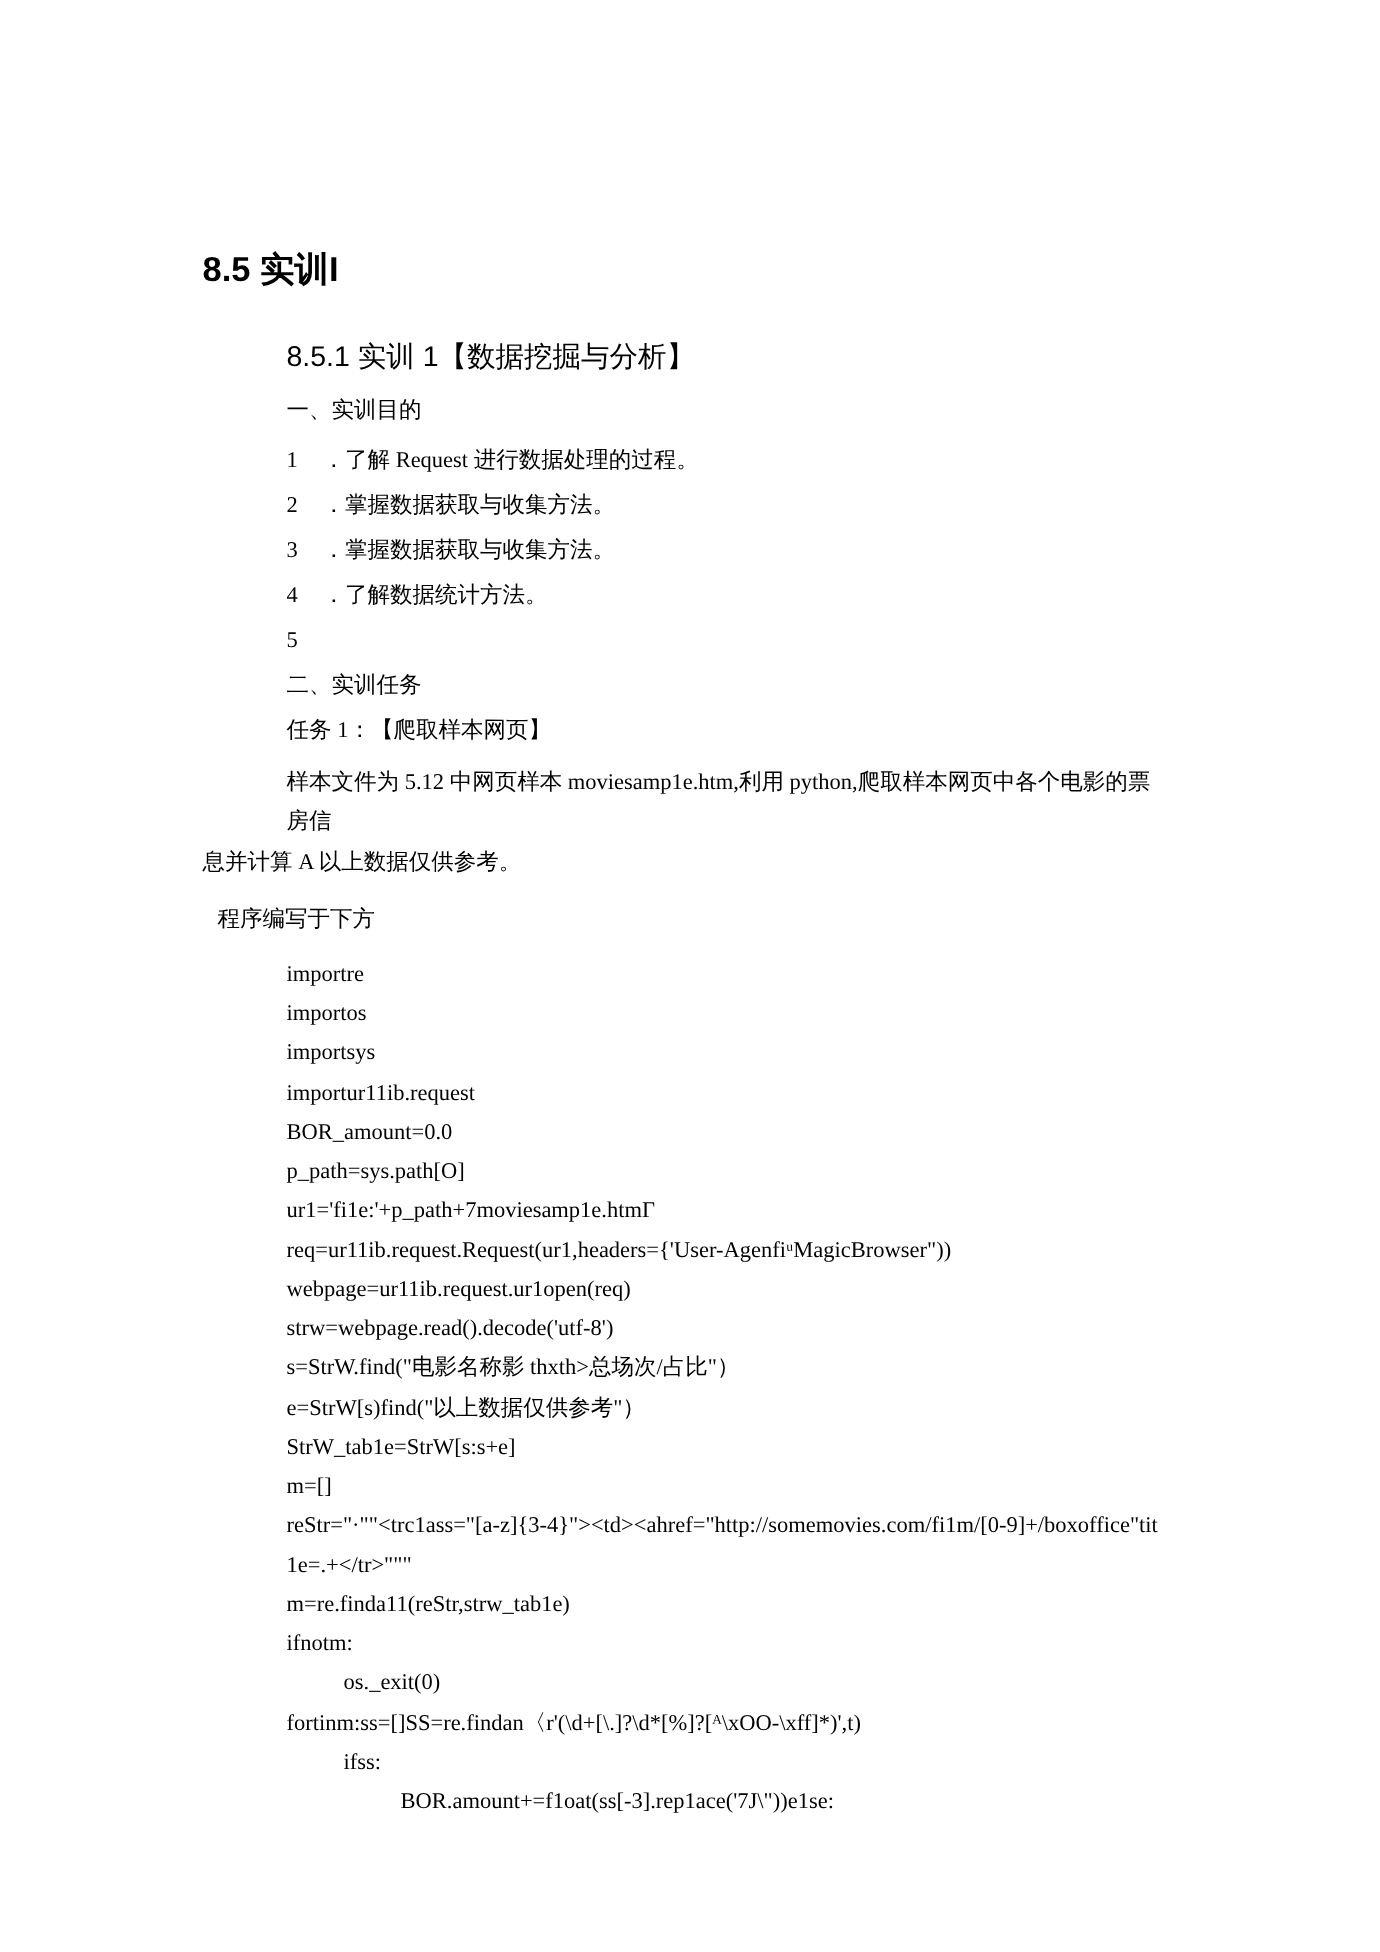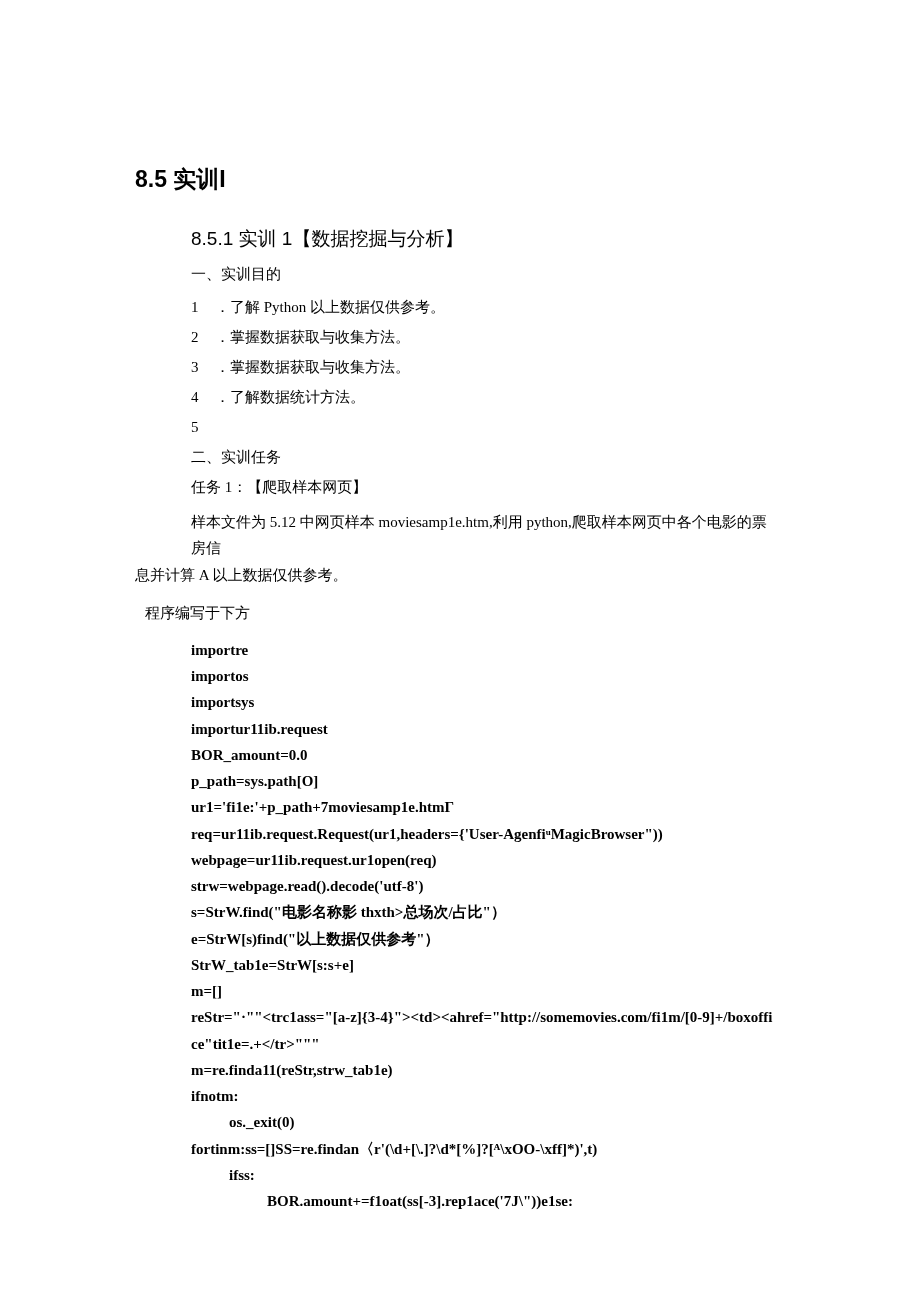--- a/index.html
+++ b/index.html
@@ -66,38 +66,37 @@
       text-align: left;
       margin-bottom: 16px;
     }
     .code-block {
       font-size: 15px;
       margin-left: 46px;
       line-height: 1.75;
       font-family: "Times New Roman", "SimSun", serif;
       word-break: break-all;
       white-space: pre-wrap;
-      font-weight: bold;
     }
     .code-line { margin-bottom: 0; }
     .indent-1 { padding-left: 38px; }
     .indent-2 { padding-left: 76px; }
   </style>
 </head>
 <body>
 
 <div class="h1">8.5 实训Ι</div>
 <div class="h2">8.5.1 实训 1【数据挖掘与分析】</div>
 
 <div class="section-title">一、实训目的</div>
 
 <div class="num-list" id="obj-list">
     <div class="num-item">
       <span class="num">1</span>
-      <span>．了解 Python 以上数据仅供参考。</span>
+      <span>．了解 Request 进行数据处理的过程。</span>
     </div>
     <div class="num-item">
       <span class="num">2</span>
       <span>．掌握数据获取与收集方法。</span>
     </div>
     <div class="num-item">
       <span class="num">3</span>
       <span>．掌握数据获取与收集方法。</span>
     </div>
     <div class="num-item">

